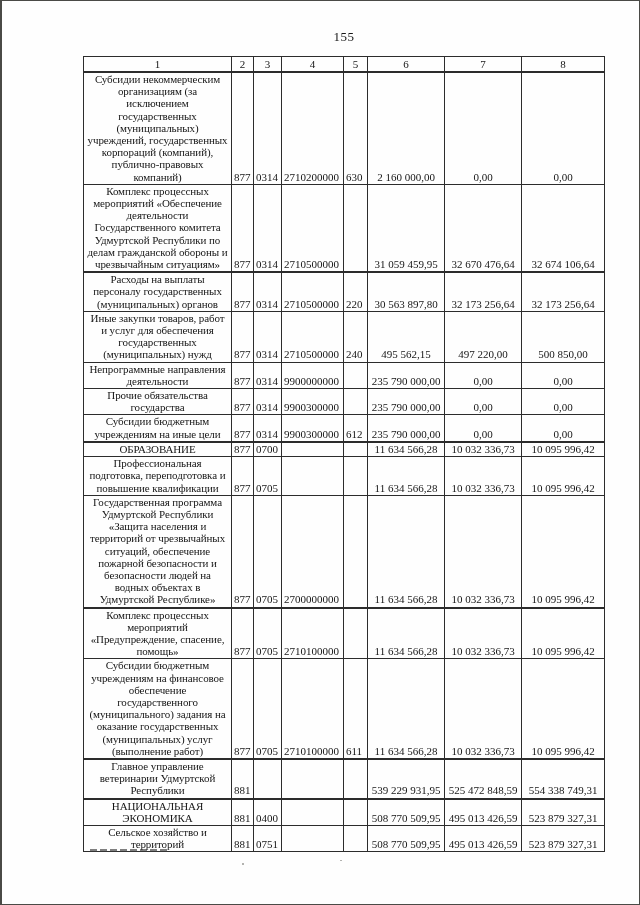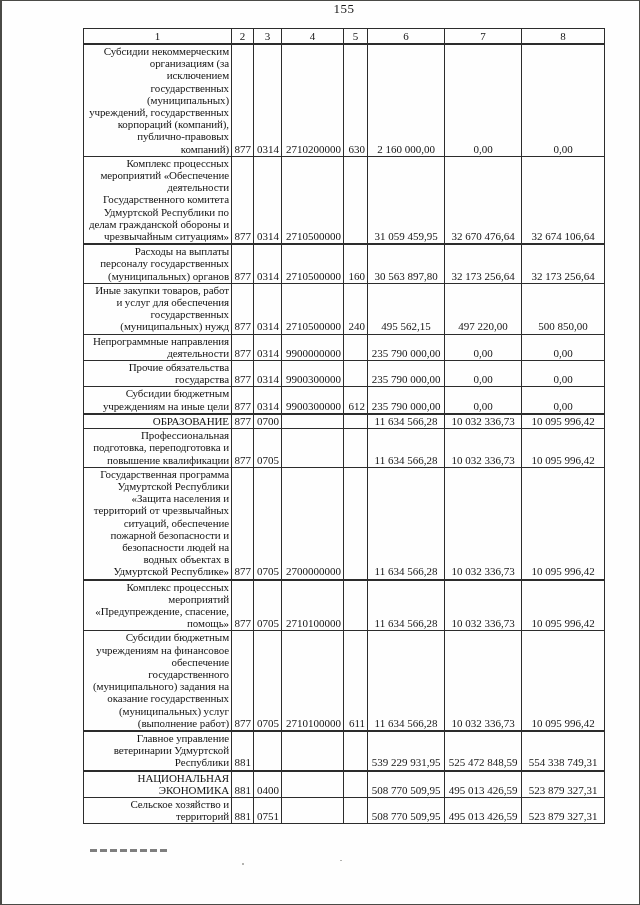--- a/index.html
+++ b/index.html
@@ -13,20 +13,21 @@
     width: 640px;
     height: 905px;
     background: #fefefe;
     box-sizing: border-box;
     border: 1px solid #4a4a46;
     border-left-width: 2px;
     overflow: hidden;
     color: #161616;
   }
   .page-number {
+    margin-top: 28px;
     width: 520px;
     margin-left: 82px;
     text-align: center;
     font-size: 13px;
     letter-spacing: 0.5px;
   }
   table.budget {
     margin-left: 81px;
     margin-top: 11px;
     border-collapse: collapse;
@@ -47,27 +48,27 @@
     padding: 0;
     border-bottom-width: 2px;
   }
   table.budget td {
     font-size: 11px;
     line-height: 12.2px;
     vertical-align: bottom;
     padding: 0 2px 1px 2px;
   }
   td.name {
-    text-align: right;
+    text-align: center;
     padding-left: 3px;
     white-space: pre-line;
     letter-spacing: -0.1px;
   }
   td.code {
-    text-align: right;
+    text-align: left;
     font-size: 10.6px;
     white-space: nowrap;
     padding-left: 0;
     padding-right: 0;
   }
   td.num {
     text-align: center;
     font-size: 10.6px;
     white-space: nowrap;
     padding-right: 3px;
@@ -151,21 +152,21 @@
           <td class="num">32 670 476,64</td>
           <td class="num">32 674 106,64</td>
         </tr>
         <tr>
           <td class="name">Расходы на выплаты
 персоналу государственных
 (муниципальных) органов</td>
           <td class="code">877</td>
           <td class="code">0314</td>
           <td class="code">2710500000</td>
-          <td class="code">160</td>
+          <td class="code">220</td>
           <td class="num">30 563 897,80</td>
           <td class="num">32 173 256,64</td>
           <td class="num">32 173 256,64</td>
         </tr>
         <tr>
           <td class="name">Иные закупки товаров, работ
 и услуг для обеспечения
 государственных
 (муниципальных) нужд</td>
           <td class="code">877</td>

